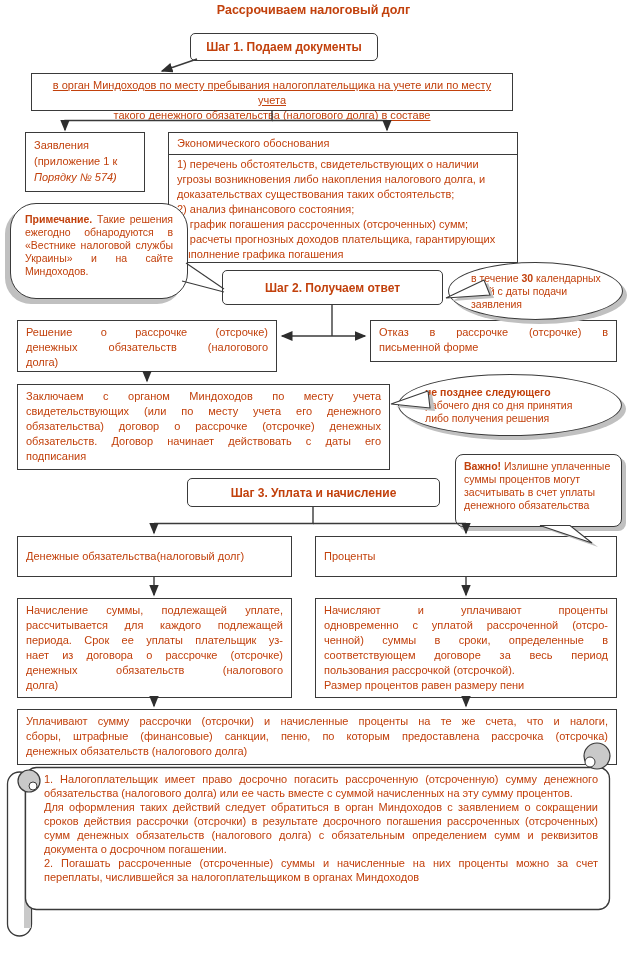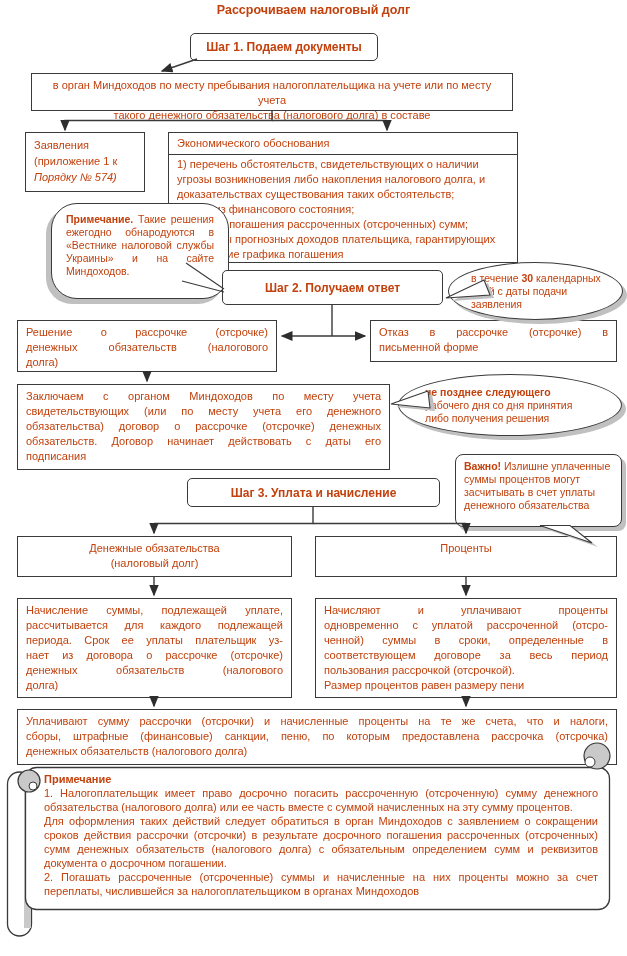--- a/index.html
+++ b/index.html
@@ -7,25 +7,25 @@
         font-family:"Liberation Sans", sans-serif;color:#c2410c;overflow:hidden;}
   .abs{position:absolute;box-sizing:border-box;}
   .title{top:3px;left:0;width:627px;text-align:center;font-size:12.5px;font-weight:bold;}
   .box{background:#fff;border:1.3px solid #3a3a3a;font-size:11px;line-height:15px;padding:4px 8px;}
   .step{border:1.4px solid #3a3a3a;border-radius:5px;font-weight:bold;font-size:12px;
         display:flex;align-items:center;justify-content:center;text-align:center;background:#fff;z-index:3;}
   .jl{text-align:justify;text-align-last:justify;}
   .c{text-align:center;}
   .bubble{background:#fff;border:1.3px solid #3a3a3a;font-size:10.5px;line-height:13px;z-index:2;}
   .ellipse{border-radius:50%;box-shadow:4px 4px 0 #c0c0c0;display:flex;align-items:center;}
-  .note1{border-radius:26px;box-shadow:-5px 5px 0 #c0c0c0;padding:9px 14px;text-align:justify;margin-left:41px;}
+  .note1{border-radius:26px;box-shadow:-5px 5px 0 #c0c0c0;padding:9px 14px;text-align:justify;}
   .imp{border-radius:8px;box-shadow:4px 4px 0 #c0c0c0;padding:5px 8px;}
   .econ-h{padding:3px 8px;border-bottom:1.2px solid #3a3a3a;}
   .econ-items{padding:2px 8px;}
-  .hdr{display:flex;flex-direction:column;align-items:center;padding-top:4px;}
+  .hdr{display:flex;flex-direction:row;align-items:center;padding-top:4px;}
   .notes{font-size:11px;line-height:14px;text-align:justify;z-index:2;}
   .notes .nh{font-weight:bold;text-align:left;}
   svg{position:absolute;left:0;top:0;pointer-events:none;}
   i{font-style:italic;}
 </style>
 </head>
 <body>
 
 <div class="page">
 
@@ -34,21 +34,21 @@
     <rect x="24" y="790" width="7" height="138" fill="#c9c9c9"></rect>
     <rect x="25.5" y="767.5" width="584" height="142" rx="11" fill="#fff" stroke="#3a3a3a" stroke-width="1.3"></rect>
   </svg>
 
   <div class="abs title">Рассрочиваем налоговый долг</div>
 
   <div class="abs step" style="left:190px;top:33px;width:188px;height:28px;">
     <span>Шаг 1. Подаем документы</span>
   </div>
 
-  <div class="abs box c" style="left:31px;top:73px;width:482px;height:38px;padding:4px 20px;">
+  <div class="abs box c" style="left:31px;top:73px;width:482px;height:38px;padding:4px 20px;text-decoration:underline;">
     <div>в орган Миндоходов по месту пребывания налогоплательщика на учете или по месту учета</div>
     <div>такого денежного обязательства (налогового долга) в составе</div>
   </div>
 
   <div class="abs box" style="left:25px;top:132px;width:120px;height:60px;line-height:16px;">
     <span>Заявления (приложение 1 к </span><i>Порядку № 574)</i>
   </div>
 
   <div class="abs box" style="left:168px;top:132px;width:350px;height:131px;padding:0;">
     <div class="econ-h">Экономического обоснования</div>
@@ -128,21 +128,20 @@
     <div>Размер процентов равен размеру пени</div>
   </div>
 
   <div class="abs box" style="left:17px;top:709px;width:600px;height:56px;">
     <div class="jl">Уплачивают сумму рассрочки (отсрочки) и начисленные проценты на те же счета, что и налоги,</div>
     <div class="jl">сборы, штрафные (финансовые) санкции, пеню, по которым предоставлена рассрочка (отсрочка)</div>
     <div>денежных обязательств (налогового долга)</div>
   </div>
 
   <div class="abs notes" style="left:44px;top:772px;width:554px;">
-    <div class="nh">Примечание</div>
     <div>1. Налогоплательщик имеет право досрочно погасить рассроченную (отсроченную) сумму денежного обязательства (налогового долга) или ее часть вместе с суммой начисленных на эту сумму процентов.</div>
     <div>Для оформления таких действий следует обратиться в орган Миндоходов с заявлением о сокращении сроков действия рассрочки (отсрочки) в результате досрочного погашения рассроченных (отсроченных) сумм денежных обязательств (налогового долга) с обязательным определением сумм и реквизитов документа о досрочном погашении.</div>
     <div>2. Погашать рассроченные (отсроченные) суммы и начисленные на них проценты можно за счет переплаты, числившейся за налогоплательщиком в органах Миндоходов</div>
   </div>
 
   <svg width="627" height="956" viewBox="0 0 627 956" style="z-index:6">
     <defs>
       <marker id="ah" markerWidth="9" markerHeight="7" refX="7.5" refY="3.5" orient="auto">
         <path d="M0,0 L8.5,3.5 L0,7 z" fill="#2e2e2e"></path>
       </marker>

